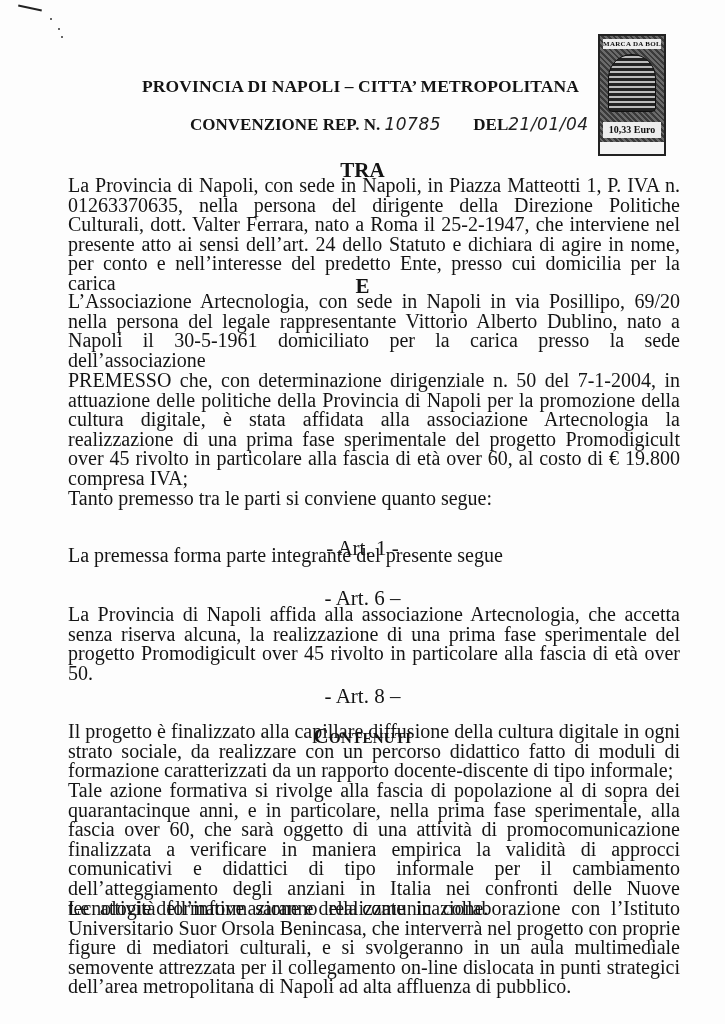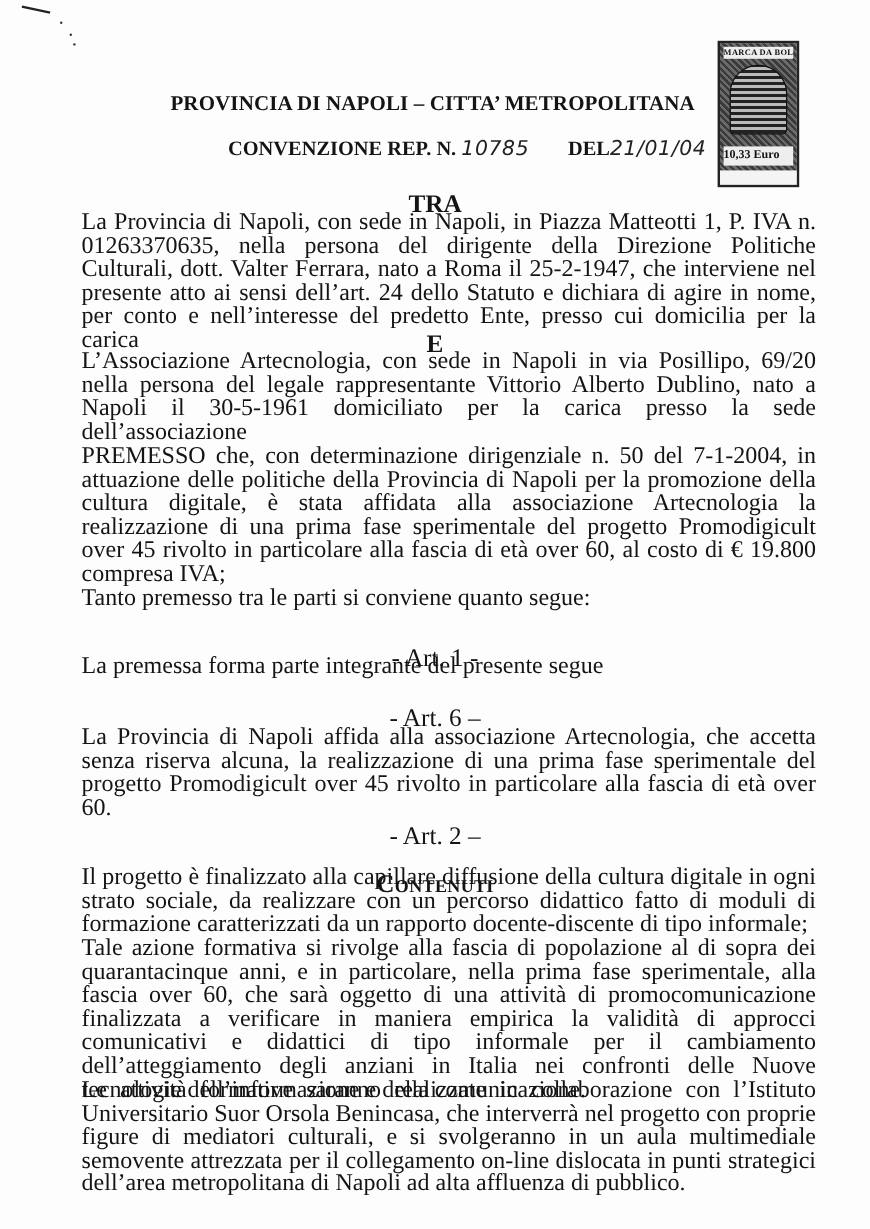--- a/index.html
+++ b/index.html
@@ -9,21 +9,21 @@
     .mark { position:absolute; left:18px; top:7px; width:24px; height:2px; background:#222; transform:rotate(12deg); }
     .speck { position:absolute; width:2px; height:2px; background:#333; border-radius:1px; }
     .h1 { position:absolute; left:142px; top:76px; font-weight:bold; font-size:17.5px; letter-spacing:0.1px; white-space:nowrap;text-align:center; }
     .h2 { position:absolute; left:190px; top:114px; font-weight:bold; font-size:17px; white-space:nowrap; }
     .hand { font-family:"DejaVu Sans", sans-serif; font-weight:normal; font-style:italic; font-size:17px; letter-spacing:0.5px; color:#222; }
     .h2 .del { margin-left:28px; }
     .stamp { position:absolute; left:598px; top:34px; width:64px; height:118px; border:2px solid #222;
       background:repeating-linear-gradient(45deg,#3a3a3a 0 2px,#6a6a6a 2px 4px); }
     .stamp-top { position:absolute; left:3px; top:3px; right:3px; height:10px; background:#eee; font-size:7px; font-weight:bold; text-align:center; line-height:10px; color:#111; letter-spacing:0.3px; overflow:hidden; white-space:nowrap; }
     .stamp-img { position:absolute; left:8px; top:18px; width:46px; height:56px; border-radius:24px 24px 4px 4px; background:repeating-linear-gradient(0deg,#222 0 3px,#bbb 3px 5px); border:1px solid #111; }
-    .stamp-val { position:absolute; left:3px; bottom:16px; right:3px; height:16px; background:#eee; font-size:10px; font-weight:bold; line-height:16px; text-align:left; color:#111; white-space:nowrap; }
+    .stamp-val { position:absolute; left:3px; bottom:16px; right:3px; height:16px; background:#eee; font-size:10px; font-weight:bold; line-height:16px; text-align:center; color:#111; white-space:nowrap; }
     .stamp-bottom { position:absolute; left:0; bottom:0; right:0; height:12px; background:#f4f4f4; }
     .text { position:absolute; left:68px; width:612px; font-size:20px; line-height:19.6px; text-align:justify; }
     .center { position:absolute; left:0; width:725px; text-align:center; font-size:21px; }
     .bold { font-weight:bold; }
     .sc { font-weight:bold; font-variant:small-caps; letter-spacing:0.3px;margin-top:21px; }
   </style>
 </head>
 <body>
 
 <div class="page">
@@ -54,20 +54,20 @@
   <div class="text" style="top:292px">L’Associazione Artecnologia, con sede in Napoli in via Posillipo, 69/20 nella persona del legale rappresentante Vittorio Alberto Dublino, nato a Napoli il 30-5-1961 domiciliato per la carica presso la sede dell’associazione</div>
 
   <div class="text" style="top:371px">PREMESSO che, con determinazione dirigenziale n. 50 del 7-1-2004, in attuazione delle politiche della Provincia di Napoli per la promozione della cultura digitale, è stata affidata alla associazione Artecnologia la realizzazione di una prima fase sperimentale del progetto Promodigicult over 45 rivolto in particolare alla fascia di età over 60, al costo di € 19.800 compresa IVA;</div>
 
   <div class="text" style="top:489px">Tanto premesso tra le parti si conviene quanto segue:</div>
 
   <div class="center" style="top:536px">- Art. 1 -</div>
   <div class="text" style="top:546px">La premessa forma parte integrante del presente segue</div>
 
   <div class="center" style="top:586px">-   Art. 6 –</div>
-  <div class="text" style="top:605px">La Provincia di Napoli affida alla associazione Artecnologia, che accetta senza riserva alcuna, la realizzazione di una prima fase sperimentale del progetto Promodigicult over 45 rivolto in particolare alla fascia di età over 60.</div>
+  <div class="text" style="top:605px">La Provincia di Napoli affida alla associazione Artecnologia, che accetta senza riserva alcuna, la realizzazione di una prima fase sperimentale del progetto Promodigicult over 45 rivolto in particolare alla fascia di età over 50.</div>
 
-  <div class="center" style="top:684px">-   Art. 2 –</div>
+  <div class="center" style="top:684px">-   Art. 8 –</div>
   <div class="center sc" style="top:703px">Contenuti</div>
   <div class="text" style="top:722px">Il progetto è finalizzato alla capillare diffusione della cultura digitale in ogni strato sociale, da realizzare con un percorso didattico fatto di moduli di formazione caratterizzati da un rapporto docente-discente di tipo informale;</div>
   <div class="text" style="top:781px">Tale azione formativa si rivolge alla fascia di popolazione al di sopra dei quarantacinque anni, e in particolare, nella prima fase sperimentale, alla fascia over 60, che sarà oggetto di una attività di promocomunicazione finalizzata a verificare in maniera empirica la validità di approcci comunicativi e didattici di tipo informale per il cambiamento dell’atteggiamento degli anziani in Italia nei confronti delle Nuove tecnologie dell’informazione e della comunicazione.</div>
   <div class="text" style="top:899px">Le attività formative saranno realizzate in collaborazione con l’Istituto Universitario Suor Orsola Benincasa, che interverrà nel progetto con proprie figure di mediatori culturali, e si svolgeranno in un aula multimediale semovente attrezzata per il collegamento on-line dislocata in punti strategici dell’area metropolitana di Napoli ad alta affluenza di pubblico.</div>
 </div>
 
 </body></html>

